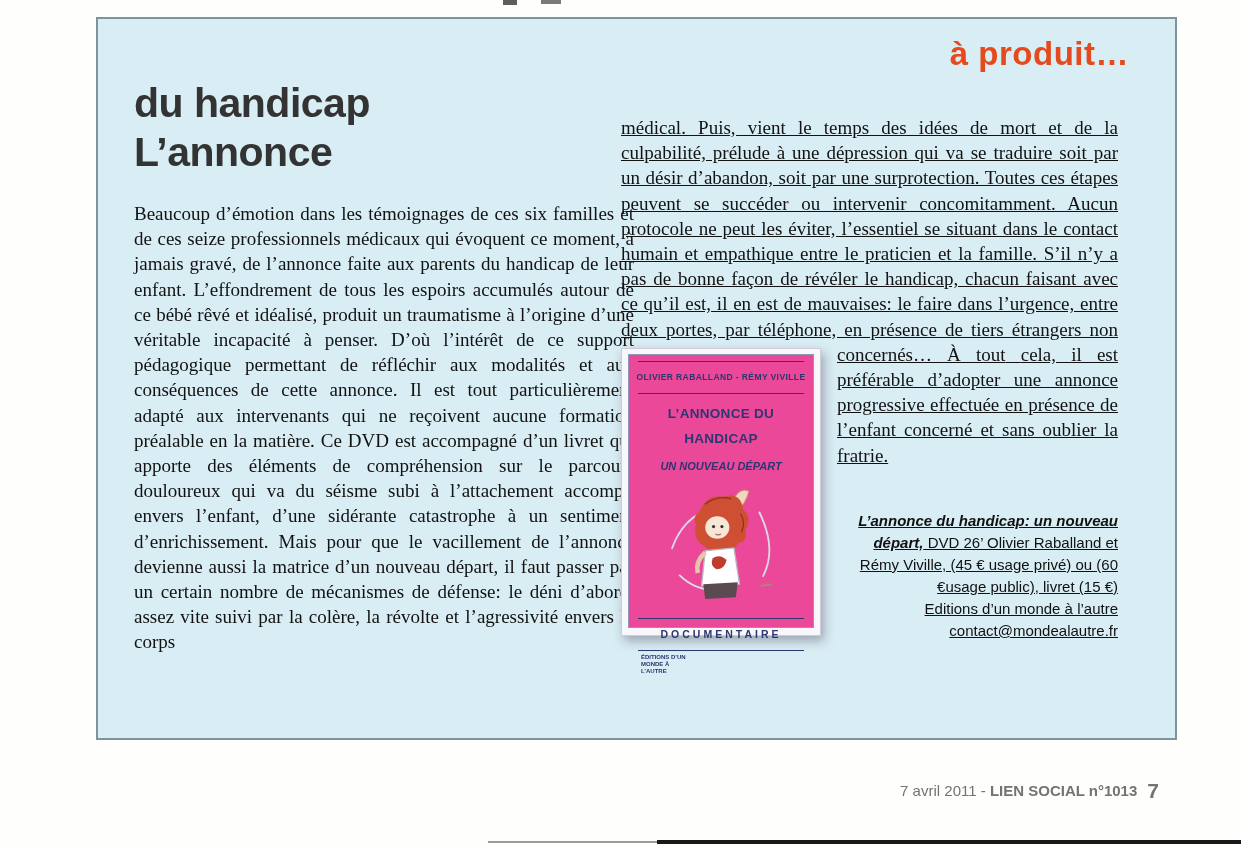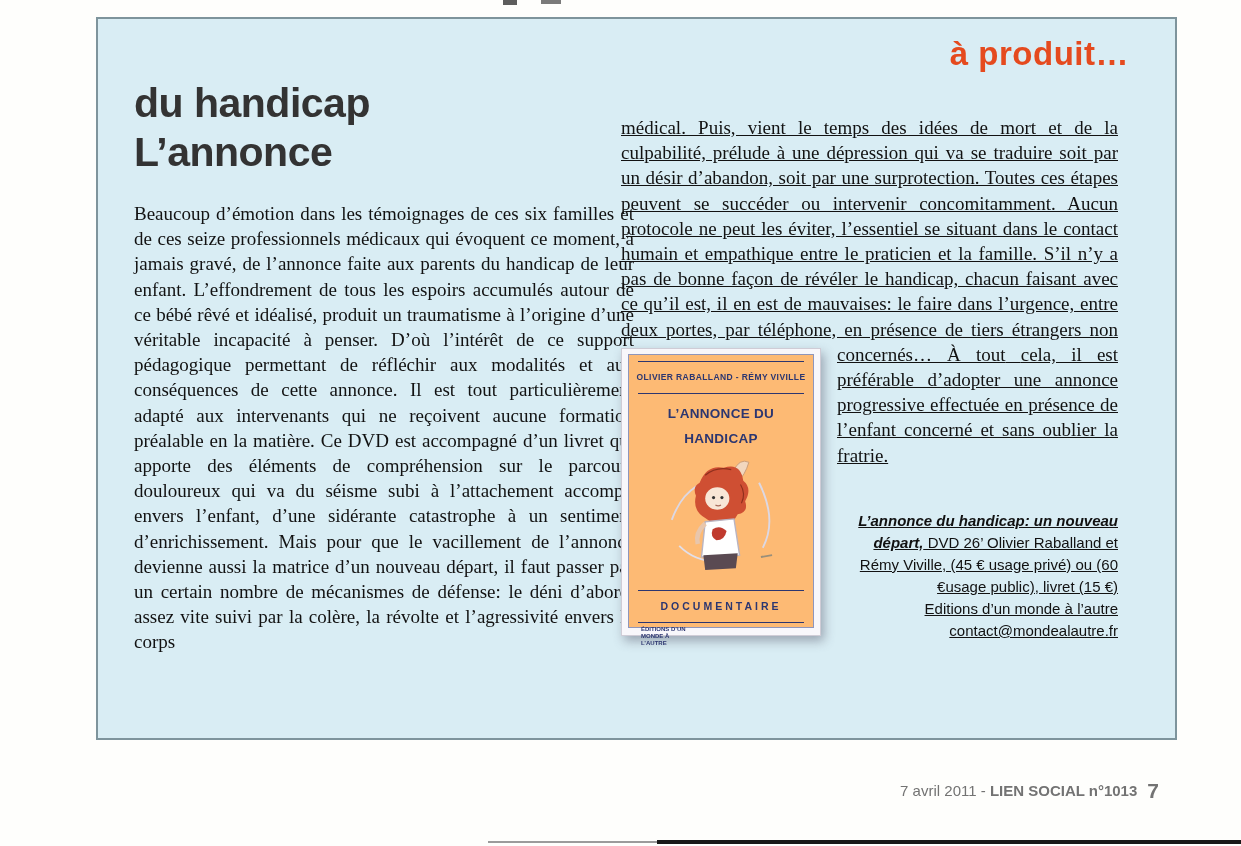--- a/index.html
+++ b/index.html
@@ -30,21 +30,21 @@
 
   
   .dvd-photo{
     float:left;width:200px;margin:6px 16px 4px 0;
     background:#f8f7fb;padding:5px 6px 7px 6px;
     border:1px solid #cfccd6;
     box-shadow:3px 5px 10px rgba(80,80,100,0.45);
     box-sizing:border-box;
   }
   .dvd-cover{
-    border:1px solid #8f96bc;background:#fdba74;height:272px;
+    border:1px solid #8f96bc;background:#ec4899;height:272px;
     display:flex;flex-direction:column;align-items:stretch;
     color:#2c3670;text-align:center;font-family:"Liberation Sans",sans-serif;
   }
   .dvd-rule{border-top:1px solid #2c3670;margin:0 9px;}
   .dvd-rule.top{margin-top:6px;}
   .dvd-authors{font-size:8.5px;font-weight:bold;letter-spacing:0.4px;padding:3px 0;}
   .dvd-title{font-size:13.5px;font-weight:bold;margin-top:7px;letter-spacing:0.3px;}
   .dvd-subtitle{font-size:11px;font-weight:bold;font-style:italic;margin-top:3px;}
   .dvd-art{flex:1;margin:2px 6px 0 6px;}
   .dvd-genre{font-size:10.5px;font-weight:bold;letter-spacing:3px;padding:3px 0;}
@@ -94,20 +94,21 @@
 
   <div class="col-right body-serif">
     <span>médical. Puis, vient le temps des idées de mort et de la culpabilité, prélude à une dépression qui va se traduire soit par un désir d’abandon, soit par une surprotection. Toutes ces étapes peuvent se succéder ou intervenir concomitamment. Aucun protocole ne peut les éviter, l’essentiel se situant dans le contact humain et empathique entre le praticien et la famille. S’il n’y a pas de bonne façon de révéler le handicap, chacun faisant avec ce qu’il est, il en est de mauvaises: le faire dans l’urgence, entre deux portes, par téléphone, en présence de tiers étrangers non concernés… À tout</span>
 
     <div class="dvd-photo">
       <div class="dvd-cover">
         <div class="dvd-rule top"></div>
         <div class="dvd-authors">OLIVIER RABALLAND - RÉMY VIVILLE</div>
         <div class="dvd-rule"></div>
         <div class="dvd-title">L’ANNONCE DU HANDICAP</div>
+        <div class="dvd-subtitle">UN NOUVEAU DÉPART</div>
         <div class="dvd-art">
           <svg viewBox="0 0 150 140" width="100%" height="130" aria-hidden="true">
             <path d="M22,72 Q40,22 92,28" stroke="#dcd8e4" fill="none" stroke-width="2"></path>
             <path d="M116,32 Q136,72 120,102" stroke="#dcd8e4" fill="none" stroke-width="2"></path>
             <path d="M30,100 Q50,120 80,116" stroke="#e2dfe9" fill="none" stroke-width="2"></path>
             <path d="M88,20 Q95,5 105,10 Q101,24 92,32 L84,40 Z" fill="#f2d7bf" stroke="#c79a78" stroke-width="1"></path>
             <path d="M52,32 Q60,12 78,16 Q96,10 99,30 Q109,38 101,52 Q105,64 93,66 L88,74 Q70,80 58,70 Q44,62 48,46 Q44,36 52,32 Z" fill="#cf4f33"></path>
             <path d="M58,24 Q70,14 86,18" stroke="#8e2f1d" fill="none" stroke-width="1.4"></path>
             <path d="M96,34 Q102,44 97,54" stroke="#8e2f1d" fill="none" stroke-width="1.2"></path>
             <ellipse cx="71" cy="49" rx="13" ry="12" fill="#f8e6d6"></ellipse>

